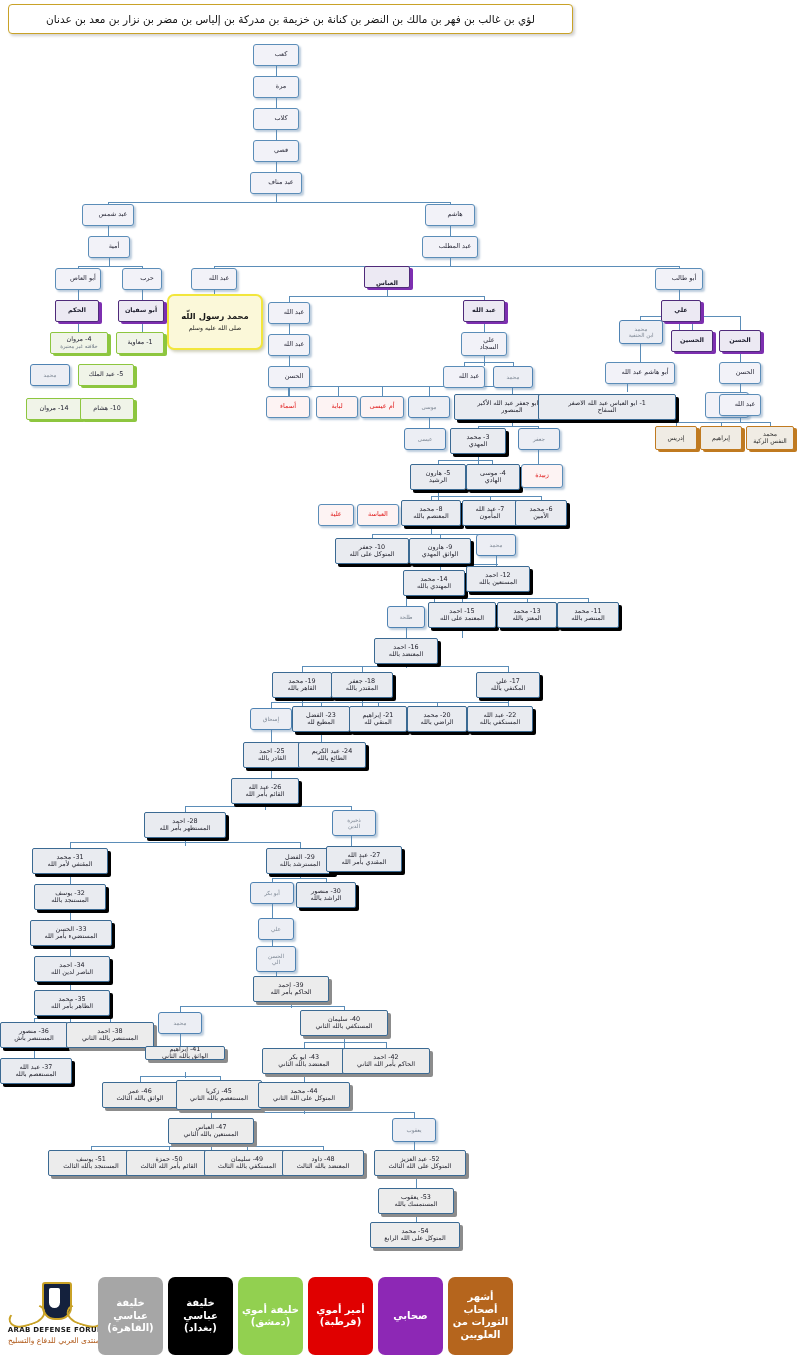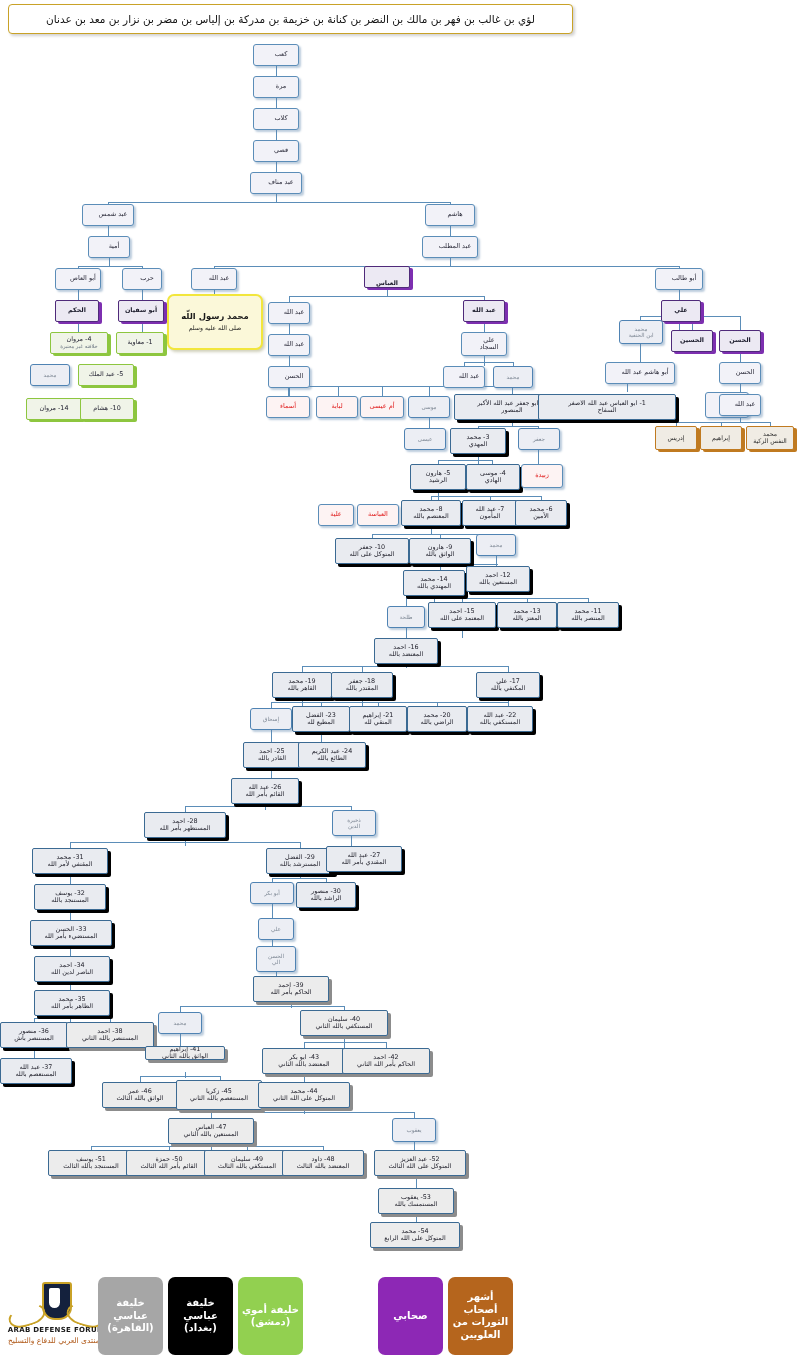--- a/index.html
+++ b/index.html
@@ -430,21 +430,21 @@
       <div class="node baghdad" style="left: 515px; top: 500px; width: 52px; height: 26px;">
         <span class="t1">6- محمد</span>
         <span class="t2">الأمين</span>
       </div>
       <div class="node baghdad" style="left: 335px; top: 538px; width: 74px; height: 26px;">
         <span class="t1">10- جعفر</span>
         <span class="t2">المتوكل على الله</span>
       </div>
       <div class="node baghdad" style="left: 409px; top: 538px; width: 62px; height: 26px;">
         <span class="t1">9- هارون</span>
-        <span class="t2">الواثق بالله</span>
+        <span class="t2">الواثق المهدي</span>
       </div>
       <div class="node faded" style="left: 476px; top: 534px; width: 40px; height: 22px;">
         <span class="t1">محمد</span>
       </div>
       <div class="node baghdad" style="left: 403px; top: 570px; width: 62px; height: 26px;">
         <span class="t1">14- محمد</span>
         <span class="t2">المهتدي بالله</span>
       </div>
       <div class="node baghdad" style="left: 466px; top: 566px; width: 64px; height: 26px;">
         <span class="t1">12- احمد</span>
@@ -654,20 +654,23 @@
       <div class="wr"></div>
       <div class="nm">ARAB DEFENSE FORUM</div>
       <div class="nm2">المنتدى العربي للدفاع والتسليح</div>
     </div>
   <div class="lg" style="left: 448px; background: rgb(181, 101, 29); color: rgb(255, 255, 255);">
         <span>أشهر أصحاب الثورات من العلويين</span>
       </div>
       <div class="lg" style="left: 378px; background: rgb(141, 40, 181); color: rgb(255, 255, 255);">
         <span>صحابي</span>
       </div>
+      <div class="lg" style="left: 308px; background: rgb(224, 0, 0); color: rgb(255, 255, 255);">
+        <span>أمير أموي (قرطبة)</span>
+      </div>
       <div class="lg" style="left: 238px; background: rgb(146, 208, 80); color: rgb(255, 255, 255);">
         <span>خليفة أموي (دمشق)</span>
       </div>
       <div class="lg" style="left: 168px; background: rgb(0, 0, 0); color: rgb(255, 255, 255);">
         <span>خليفة عباسي (بغداد)</span>
       </div>
       <div class="lg" style="left: 98px; background: rgb(166, 166, 166); color: rgb(255, 255, 255);">
         <span>خليفة عباسي (القاهرة)</span>
       </div>
     </div>

